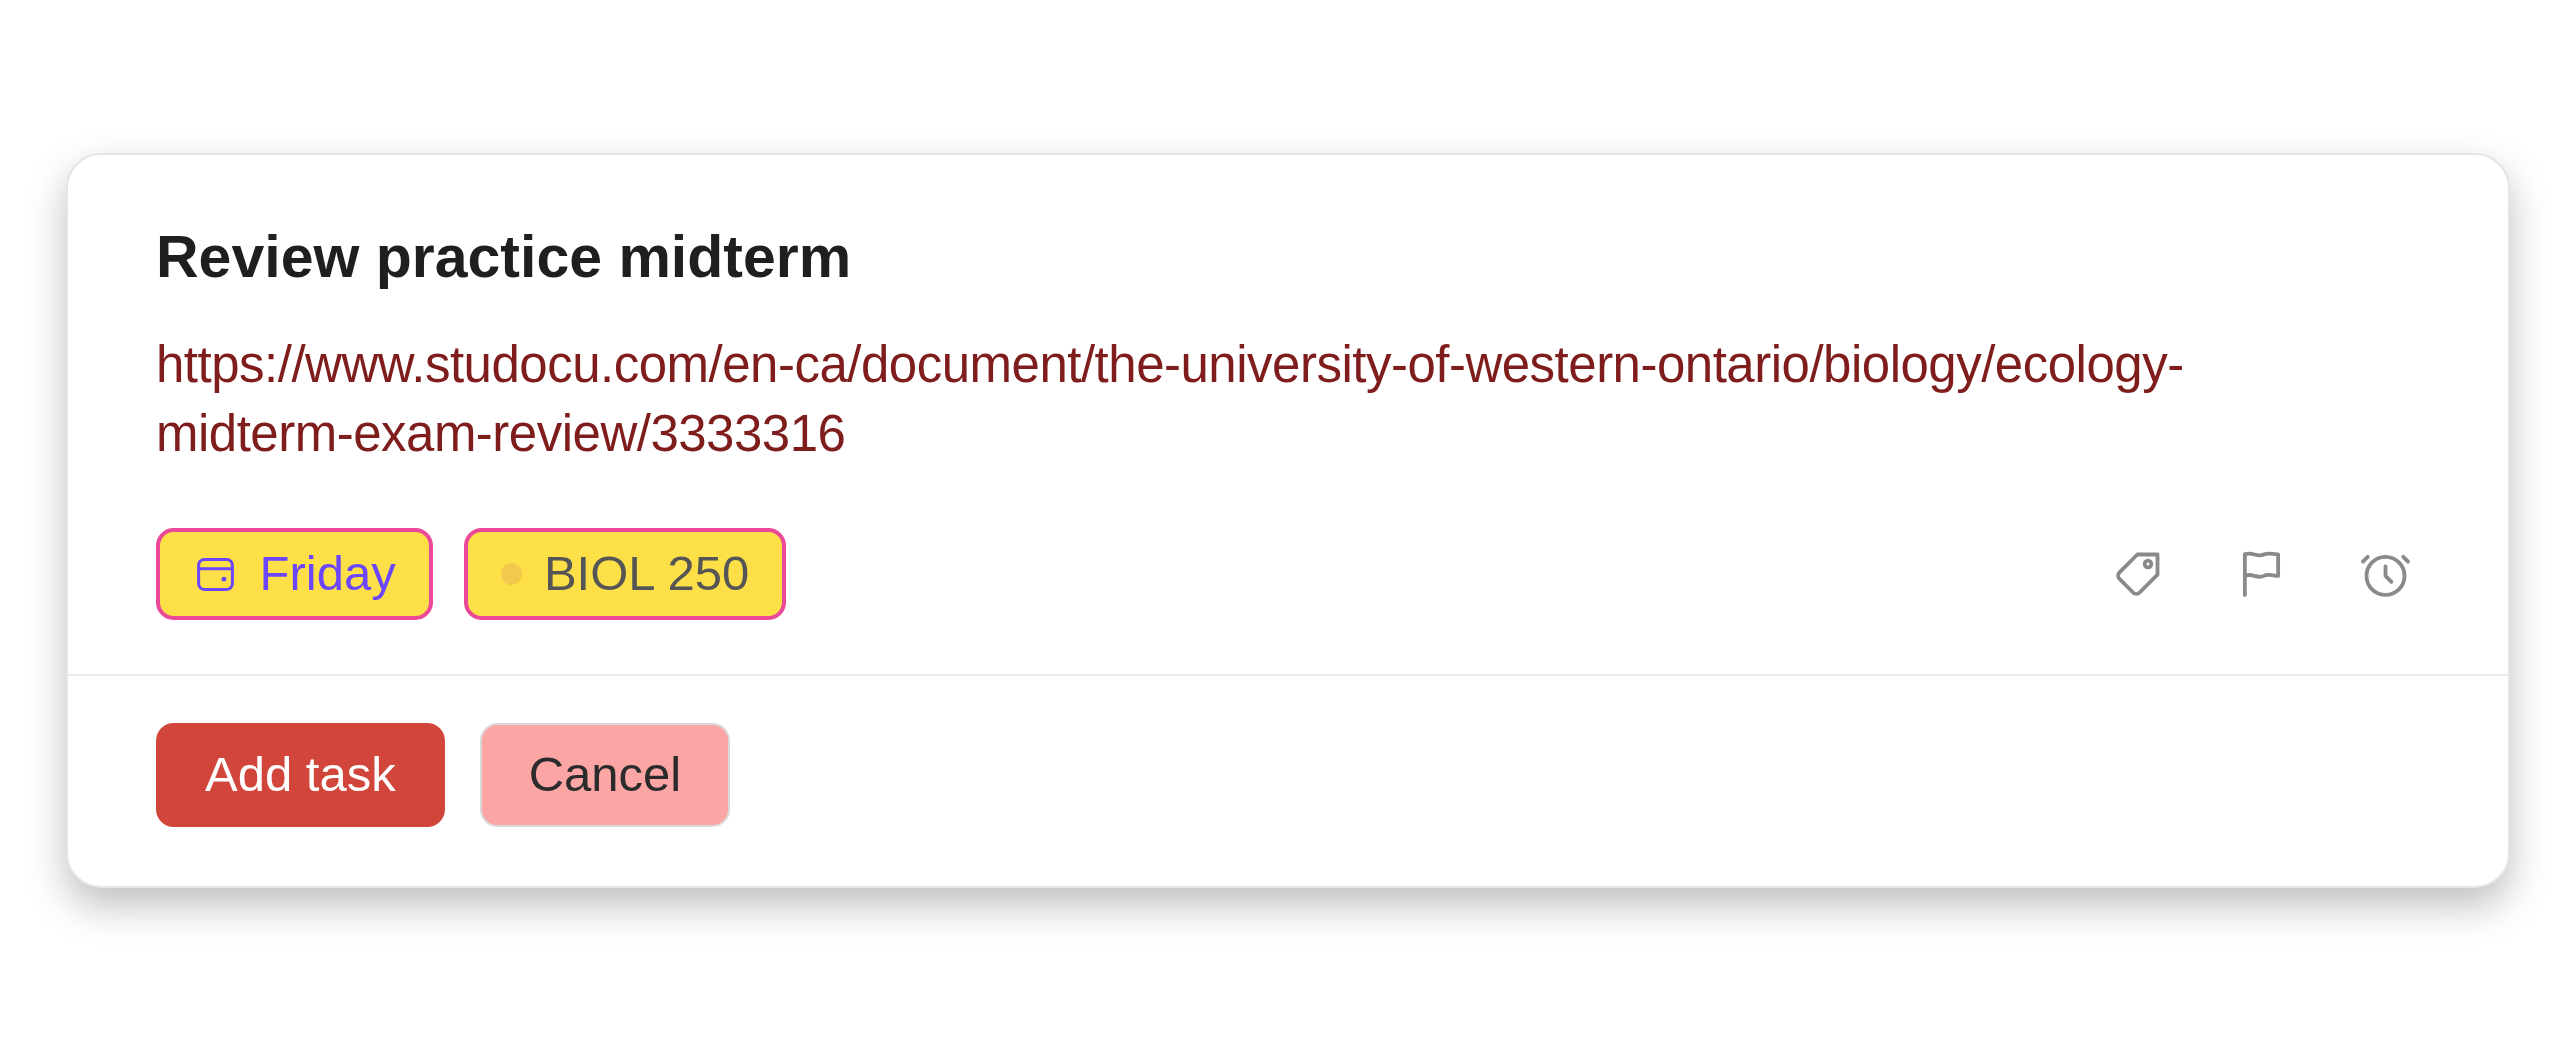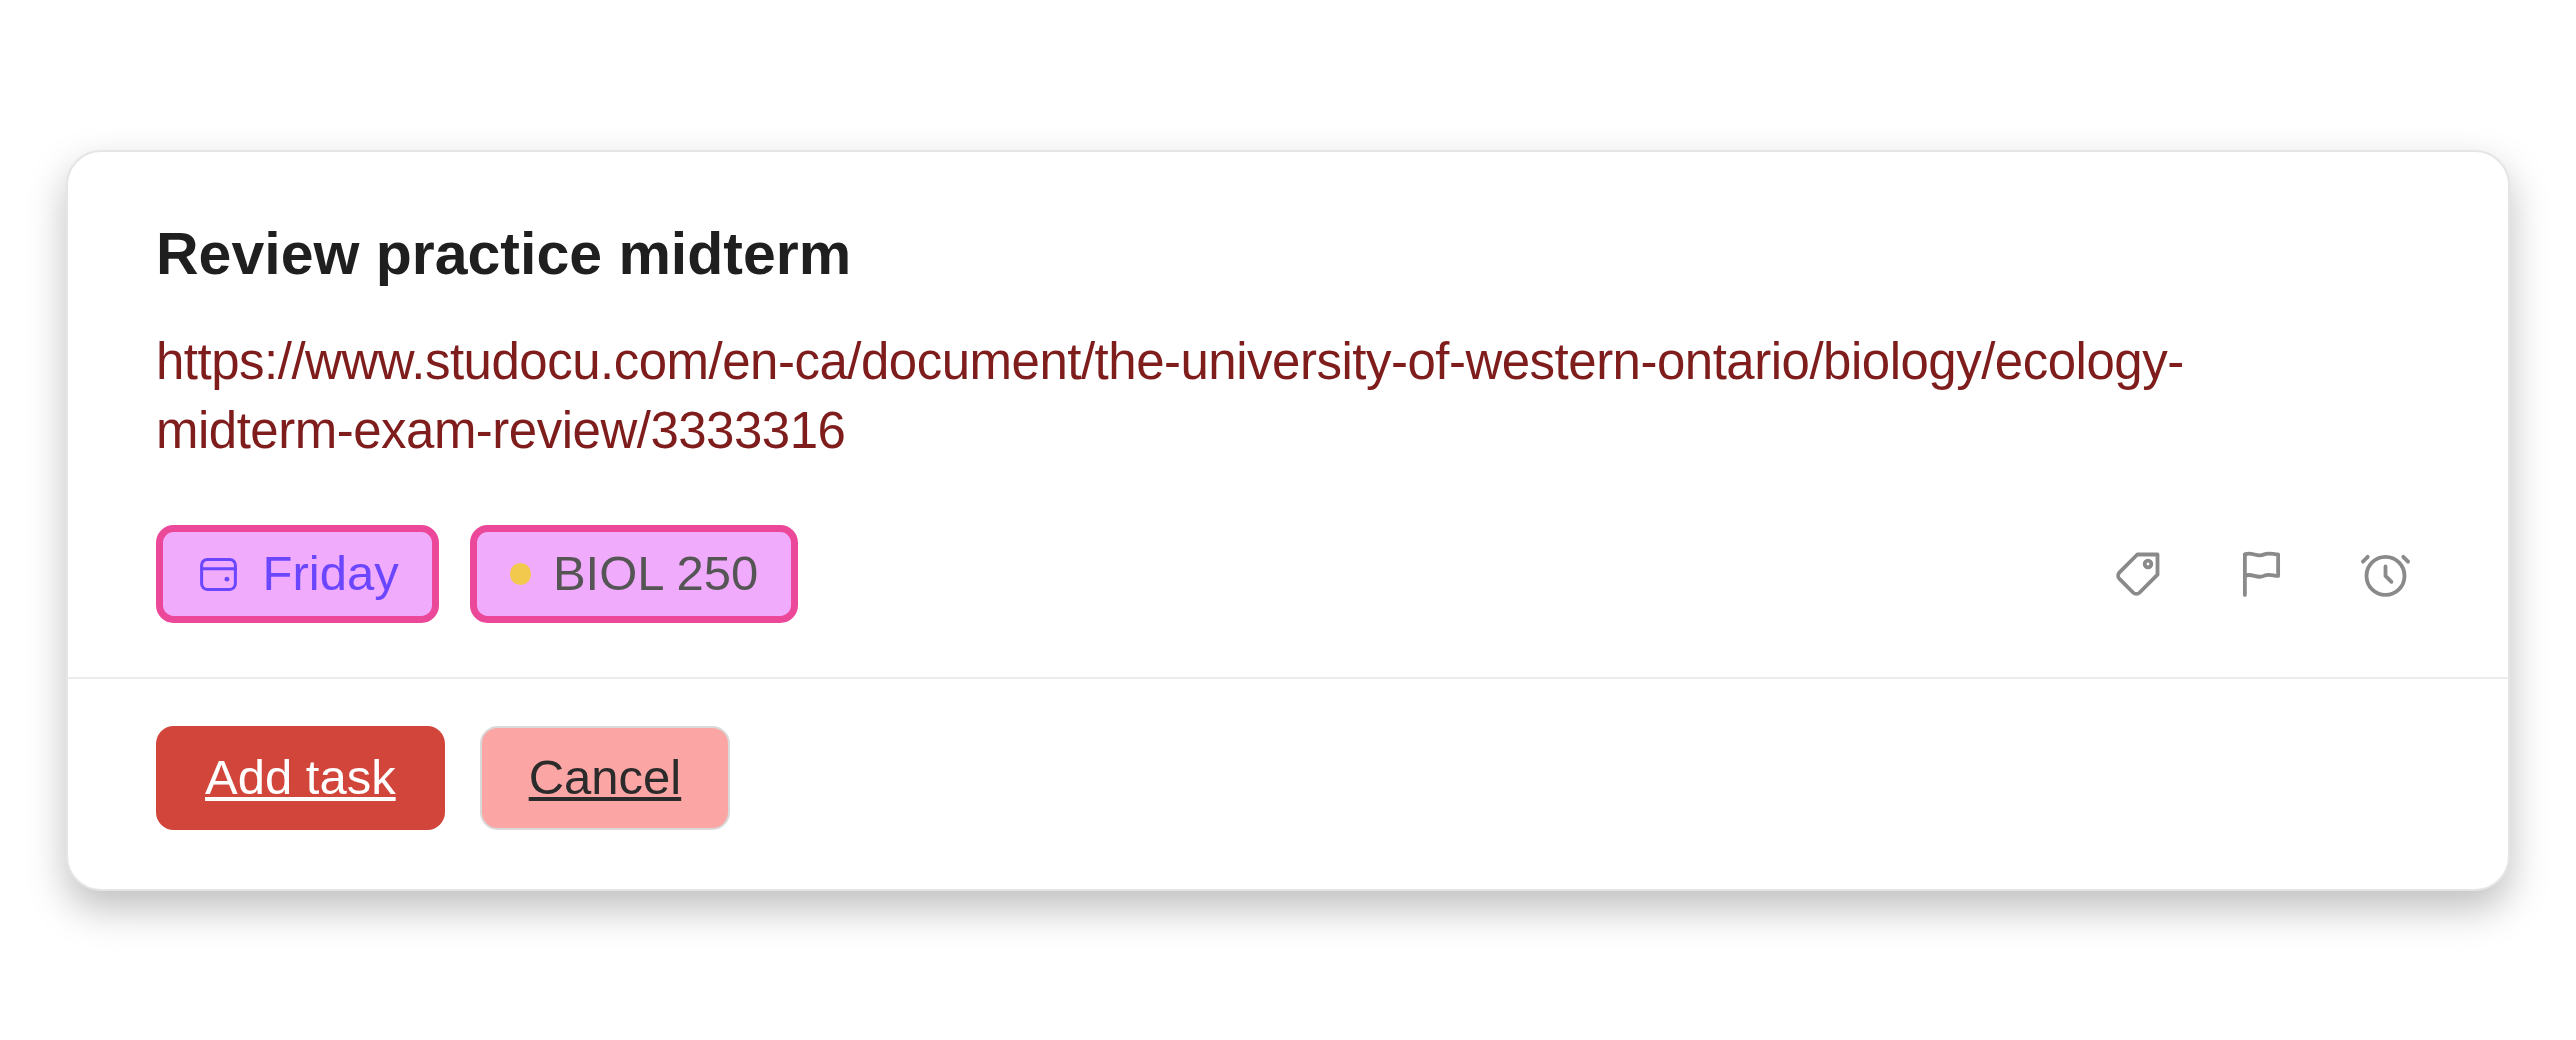--- a/index.html
+++ b/index.html
@@ -44,26 +44,26 @@
   }
   .pills-row {
     display: flex;
     align-items: center;
     gap: 31px;
   }
   .pill {
     display: inline-flex;
     align-items: center;
     gap: 21.6px;
-    border: 7px solid #ec4899;
+    border: 4px solid #ec4899;
     border-radius: 17.7px;
     padding: 17.7px 33px;
     font-size: 49px;
     line-height: 1;
-    background: #f0abfc;
+    background: #fde047;
     cursor: pointer;
   }
   .pill.date { color: #6b46ff; }
   .pill.date .cal-icon svg { display:block; }
   .pill.project { color: #555555; text-align: center; }
   .dot {
     width: 21.6px; height: 21.6px;
     border-radius: 50%;
     background: #f2c94c;
     display: inline-block;
@@ -89,21 +89,20 @@
     display: flex;
     gap: 35px;
   }
   .btn {
     font-size: 49px;
     padding: 25.5px 47px;
     border-radius: 17.7px;
     cursor: pointer;
     line-height: 1;
     border: 2px solid transparent;
-    text-decoration: underline;
   }
   .btn.primary {
     background: #d1453b;
     color: #ffffff;
     font-weight: 500;
   }
   .btn.secondary {
     background: #fca5a5;
     color: #2b2b2b;
     border: 2px solid #d9d9d9;

